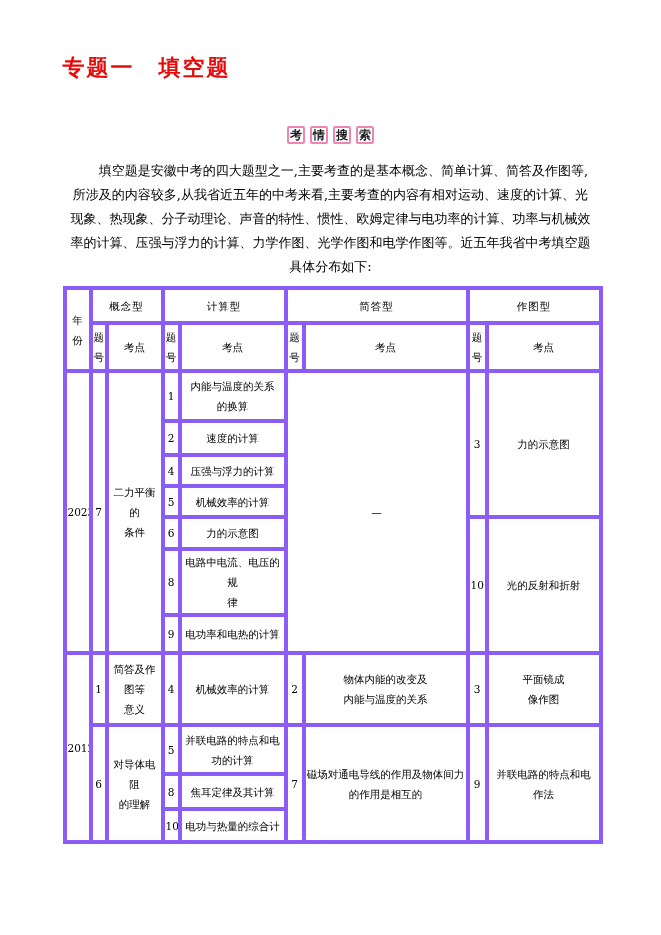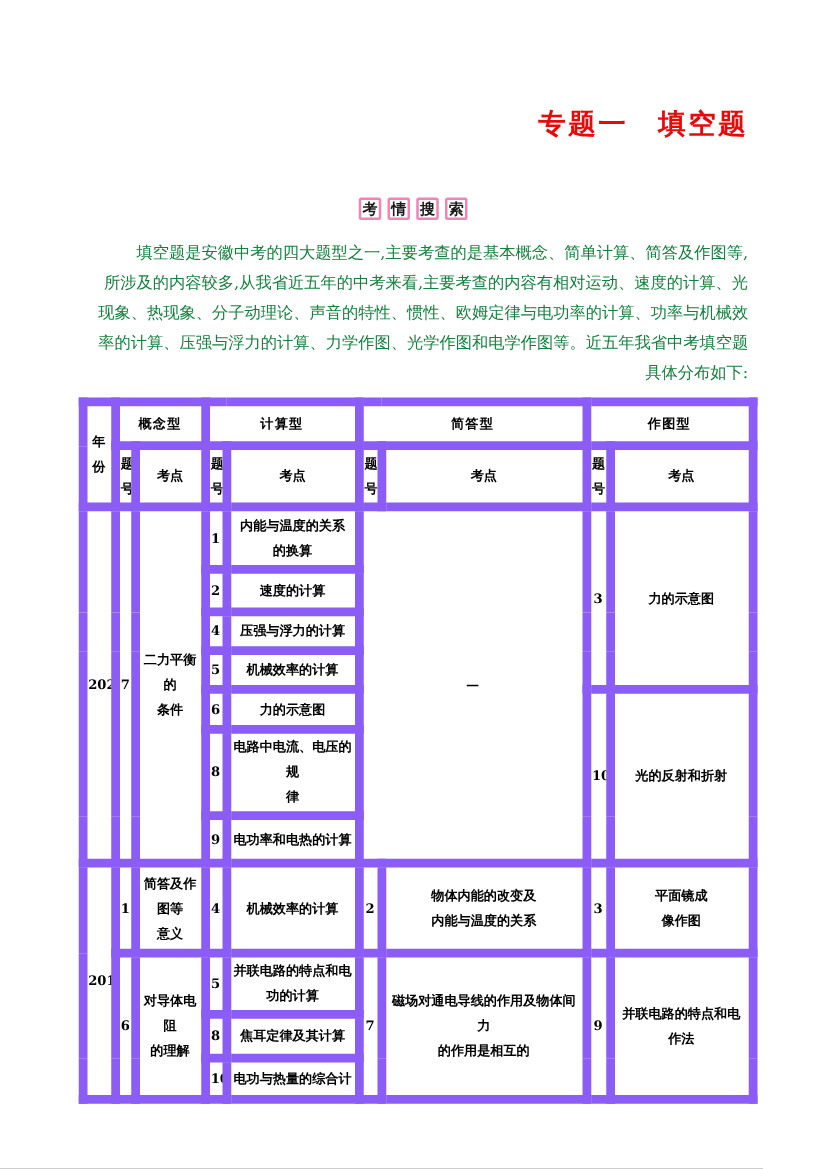--- a/index.html
+++ b/index.html
@@ -8,22 +8,22 @@
     width: 661px; height: 935px;
     margin: 0 auto;
     background: #ffffff;
     font-family: "DejaVu Sans", sans-serif;
     color: #000;
     overflow: hidden;
   }
   .content { width: 536px; margin: 0 auto; }
 
   .title {
-    margin-top: 86px;
-    text-align: right;
+    margin-top: 54px;
+    text-align: left;
     font-size: 22px;
     font-weight: bold;
     color: #e60b0b;
     font-family: "DejaVu Serif", serif;
     letter-spacing: 2px;
     line-height: 26px;
   }
 
   .badge-row {
     margin-top: 46px;
@@ -40,37 +40,37 @@
     font-size: 12px; font-weight: bold; color: #1a1a1a;
     font-family: "DejaVu Serif", serif;
   }
 
   .intro {
     margin-top: 15px;
     font-size: 13px;
     line-height: 24px;
     text-indent: 2em;
     white-space: pre-line;
-    text-align: right;
-    font-family: "DejaVu Serif", serif;
-    color: #15803d;
+    text-align: center;
+    font-family: "DejaVu Serif", serif;
+    color: #000000;
   }
 
   table.exam {
     margin-top: 7px;
     border-collapse: collapse;
     table-layout: fixed;
     width: 536px;
     border: 3px solid #000;
   }
   table.exam th, table.exam td {
-    border: 7px solid #8b5cf6;
+    border: 4px solid #8b5cf6;
     text-align: center;
     vertical-align: middle;
-    font-weight: bold;
+    font-weight: normal;
     font-size: 10.5px;
     line-height: 20px;
     padding: 1px 1px;
     overflow: hidden;
     font-family: "DejaVu Serif", serif;
   }
   .pre { white-space: pre-line; }
   .grp  { font-size: 11.5px; letter-spacing: 1px; }
   .yearh { line-height: 42px; font-size: 11.5px; }
   .qh   { line-height: 19px; }

